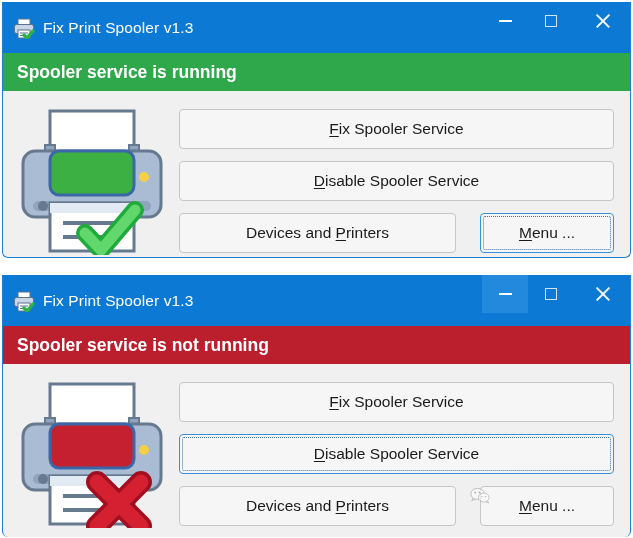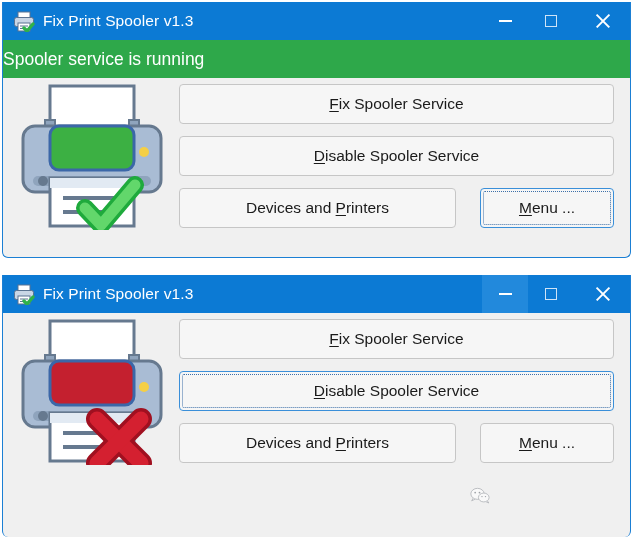--- a/index.html
+++ b/index.html
@@ -25,21 +25,21 @@
     border: 1px solid #1b7fd4;
     border-top: none;
     overflow: hidden;
   }
   #window-running { top: 2px; height: 256px; border-radius: 0 0 6px 6px; }
   #window-stopped { top: 275px; height: 262px; border-radius: 0 0 6px 6px; border-bottom: none; }
 
   
   .titlebar {
     position: relative;
-    height: 38px;
+    height: 51px;
     background: #0c7ad4;
     display: flex;
     align-items: center;
   }
   .title-icon {
     position: relative;
     width: 22px; height: 22px;
     margin-left: 10px; margin-right: 8px;
     flex: none;
   }
@@ -68,30 +68,32 @@
     content: ""; position: absolute; left: 0; top: 7px;
     width: 18px; height: 1.8px; background: #ffffff;
   }
   .gly-close::before { transform: rotate(45deg); }
   .gly-close::after  { transform: rotate(-45deg); }
 
   
   .status-bar {
     height: 38px;
     display: flex; align-items: center;
+    padding-left: 14px;
     color: #ffffff;
     font-size: 17.5px;
+    font-weight: bold;
   }
   .status-bar.ok   { background: #2ea84a; }
   .status-bar.fail { background: #bb1e2d; }
 
   
   .wbody {
     position: relative;
-    padding: 2px 16px 10px 16px;
+    padding: 14px 16px 10px 16px;
     display: flex;
     gap: 14px;
   }
 
   
   .printer-art { flex: none; width: 146px; height: 150px; }
   .printer-art svg { display: block; width: 146px; height: 150px; }
 
   
   .btn-col {
@@ -250,20 +252,23 @@
         </div>
         <div class="winbtn">
           <span class="gly-max"></span>
         </div>
         <div class="winbtn close">
           <span class="gly-close"></span>
         </div>
       </div>
     </div>
 
+    <div class="status-bar fail">
+      <span>Spooler service is not running</span>
+    </div>
 
     <div class="wbody">
       <div class="printer-art">
         <svg viewBox="0 0 146 150">
           <rect x="31" y="6" width="84" height="46" fill="#ffffff" stroke="#66798f" stroke-width="3"></rect>
           <rect x="26" y="40" width="10" height="14" fill="#8fa4bd" stroke="#66798f" stroke-width="2"></rect>
           <rect x="110" y="40" width="10" height="14" fill="#8fa4bd" stroke="#66798f" stroke-width="2"></rect>
           <rect x="4" y="46" width="138" height="66" rx="12" fill="#a9bcd4" stroke="#66798f" stroke-width="3"></rect>
           <rect x="31" y="46" width="84" height="44" rx="9" fill="#c4202f" stroke="#3b67a8" stroke-width="3"></rect>
           <circle cx="125" cy="72" r="5" fill="#f5cf45"></circle>

